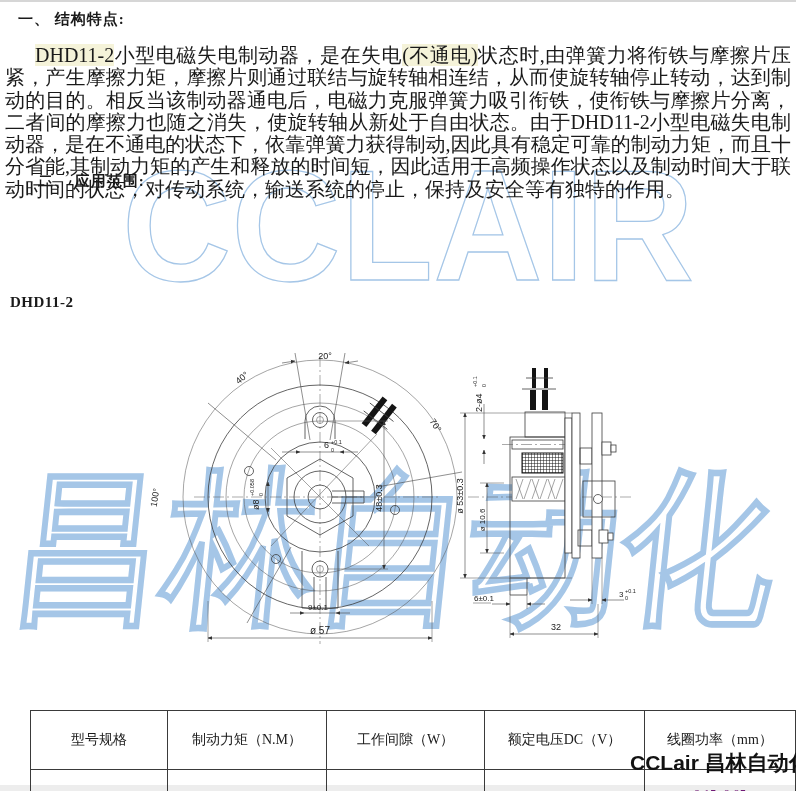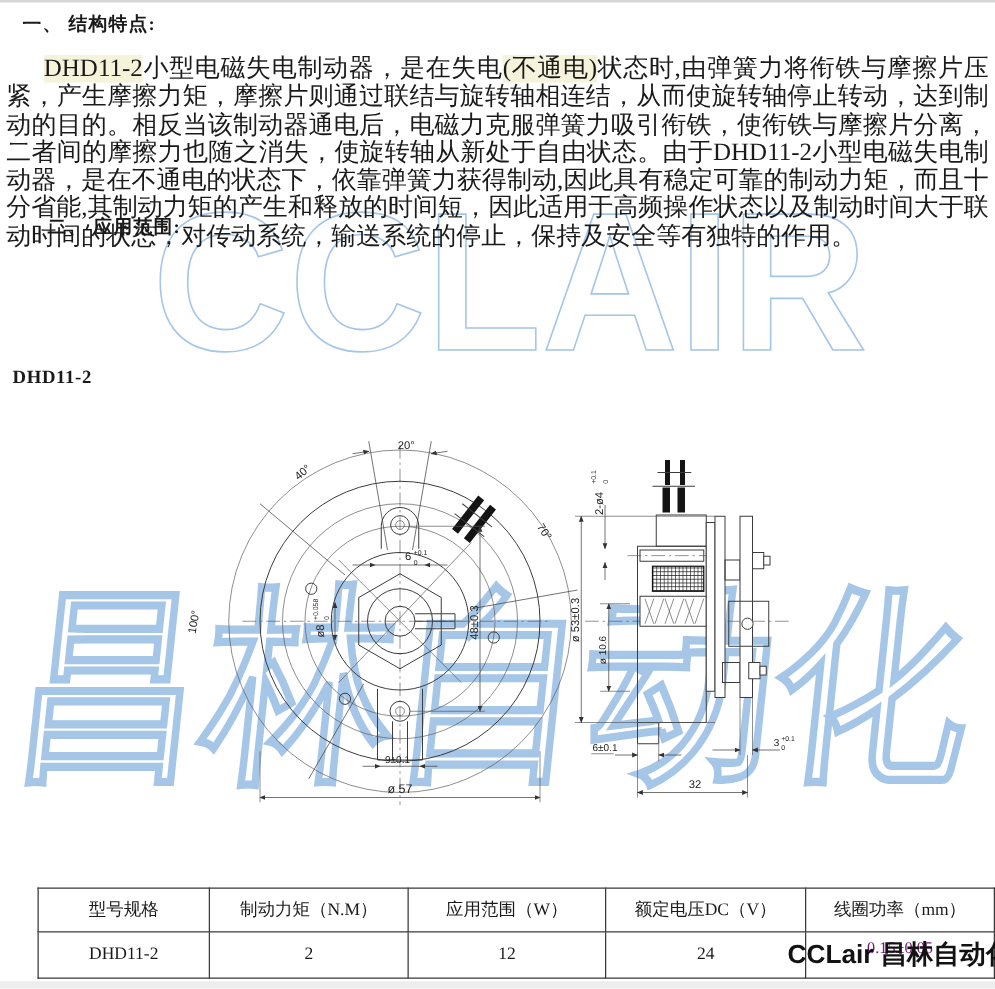--- a/index.html
+++ b/index.html
@@ -31,21 +31,21 @@
   .drawing .dim{stroke:#444;fill:none;stroke-width:.6;}
   .drawing .cl{stroke:#555;fill:none;stroke-width:.5;stroke-dasharray:11 3 2 3;}
   .drawing text{font-family:"Liberation Sans","DejaVu Sans",sans-serif;fill:#222;}
   .t9{font-size:9px;} .t8{font-size:8px;} .t10{font-size:10px;} .t5{font-size:5.5px;}
   .drawing .solid{fill:#141414;stroke:none;}
 
   
   table.spec{position:absolute;left:30px;top:710px;z-index:2;border-collapse:collapse;
         table-layout:fixed;font-size:14px;}
   table.spec td{border:1px solid #3a3a3a;text-align:center;vertical-align:middle;
-        padding:0;overflow:hidden;}
+        padding:12px;overflow:hidden;}
   tr.hd td{height:34px;}
   tr.dt td{height:36px;}
   .gap-val{color:#701a75;font-size:13px;position:relative;top:-6px;}
 
   .corner-wm{position:absolute;left:630px;top:749px;width:166px;z-index:5;
         font-family:"Liberation Sans","DejaVu Sans",sans-serif;
         font-size:21px;font-weight:700;color:#121212;white-space:nowrap;}
 </style>
 </head>
 <body>
@@ -267,21 +267,21 @@
       <col style="width:137px">
         <col style="width:159px">
         <col style="width:158px">
       <col style="width:160px">
         <col style="width:151px">
     </colgroup>
     <tbody>
         <tr class="hd">
       <td>型号规格</td>
       <td>制动力矩（N.M）</td>
-      <td>应用范围（W）</td>
+      <td>工作间隙（W）</td>
       <td>额定电压DC（V）</td>
       <td>线圈功率（mm）</td>
     </tr>
     <tr class="dt">
       <td>DHD11-2</td>
       <td>2</td>
       <td>12</td>
       <td>24</td>
       <td><span class="gap-val">0.15±0.05</span></td>
     </tr>

